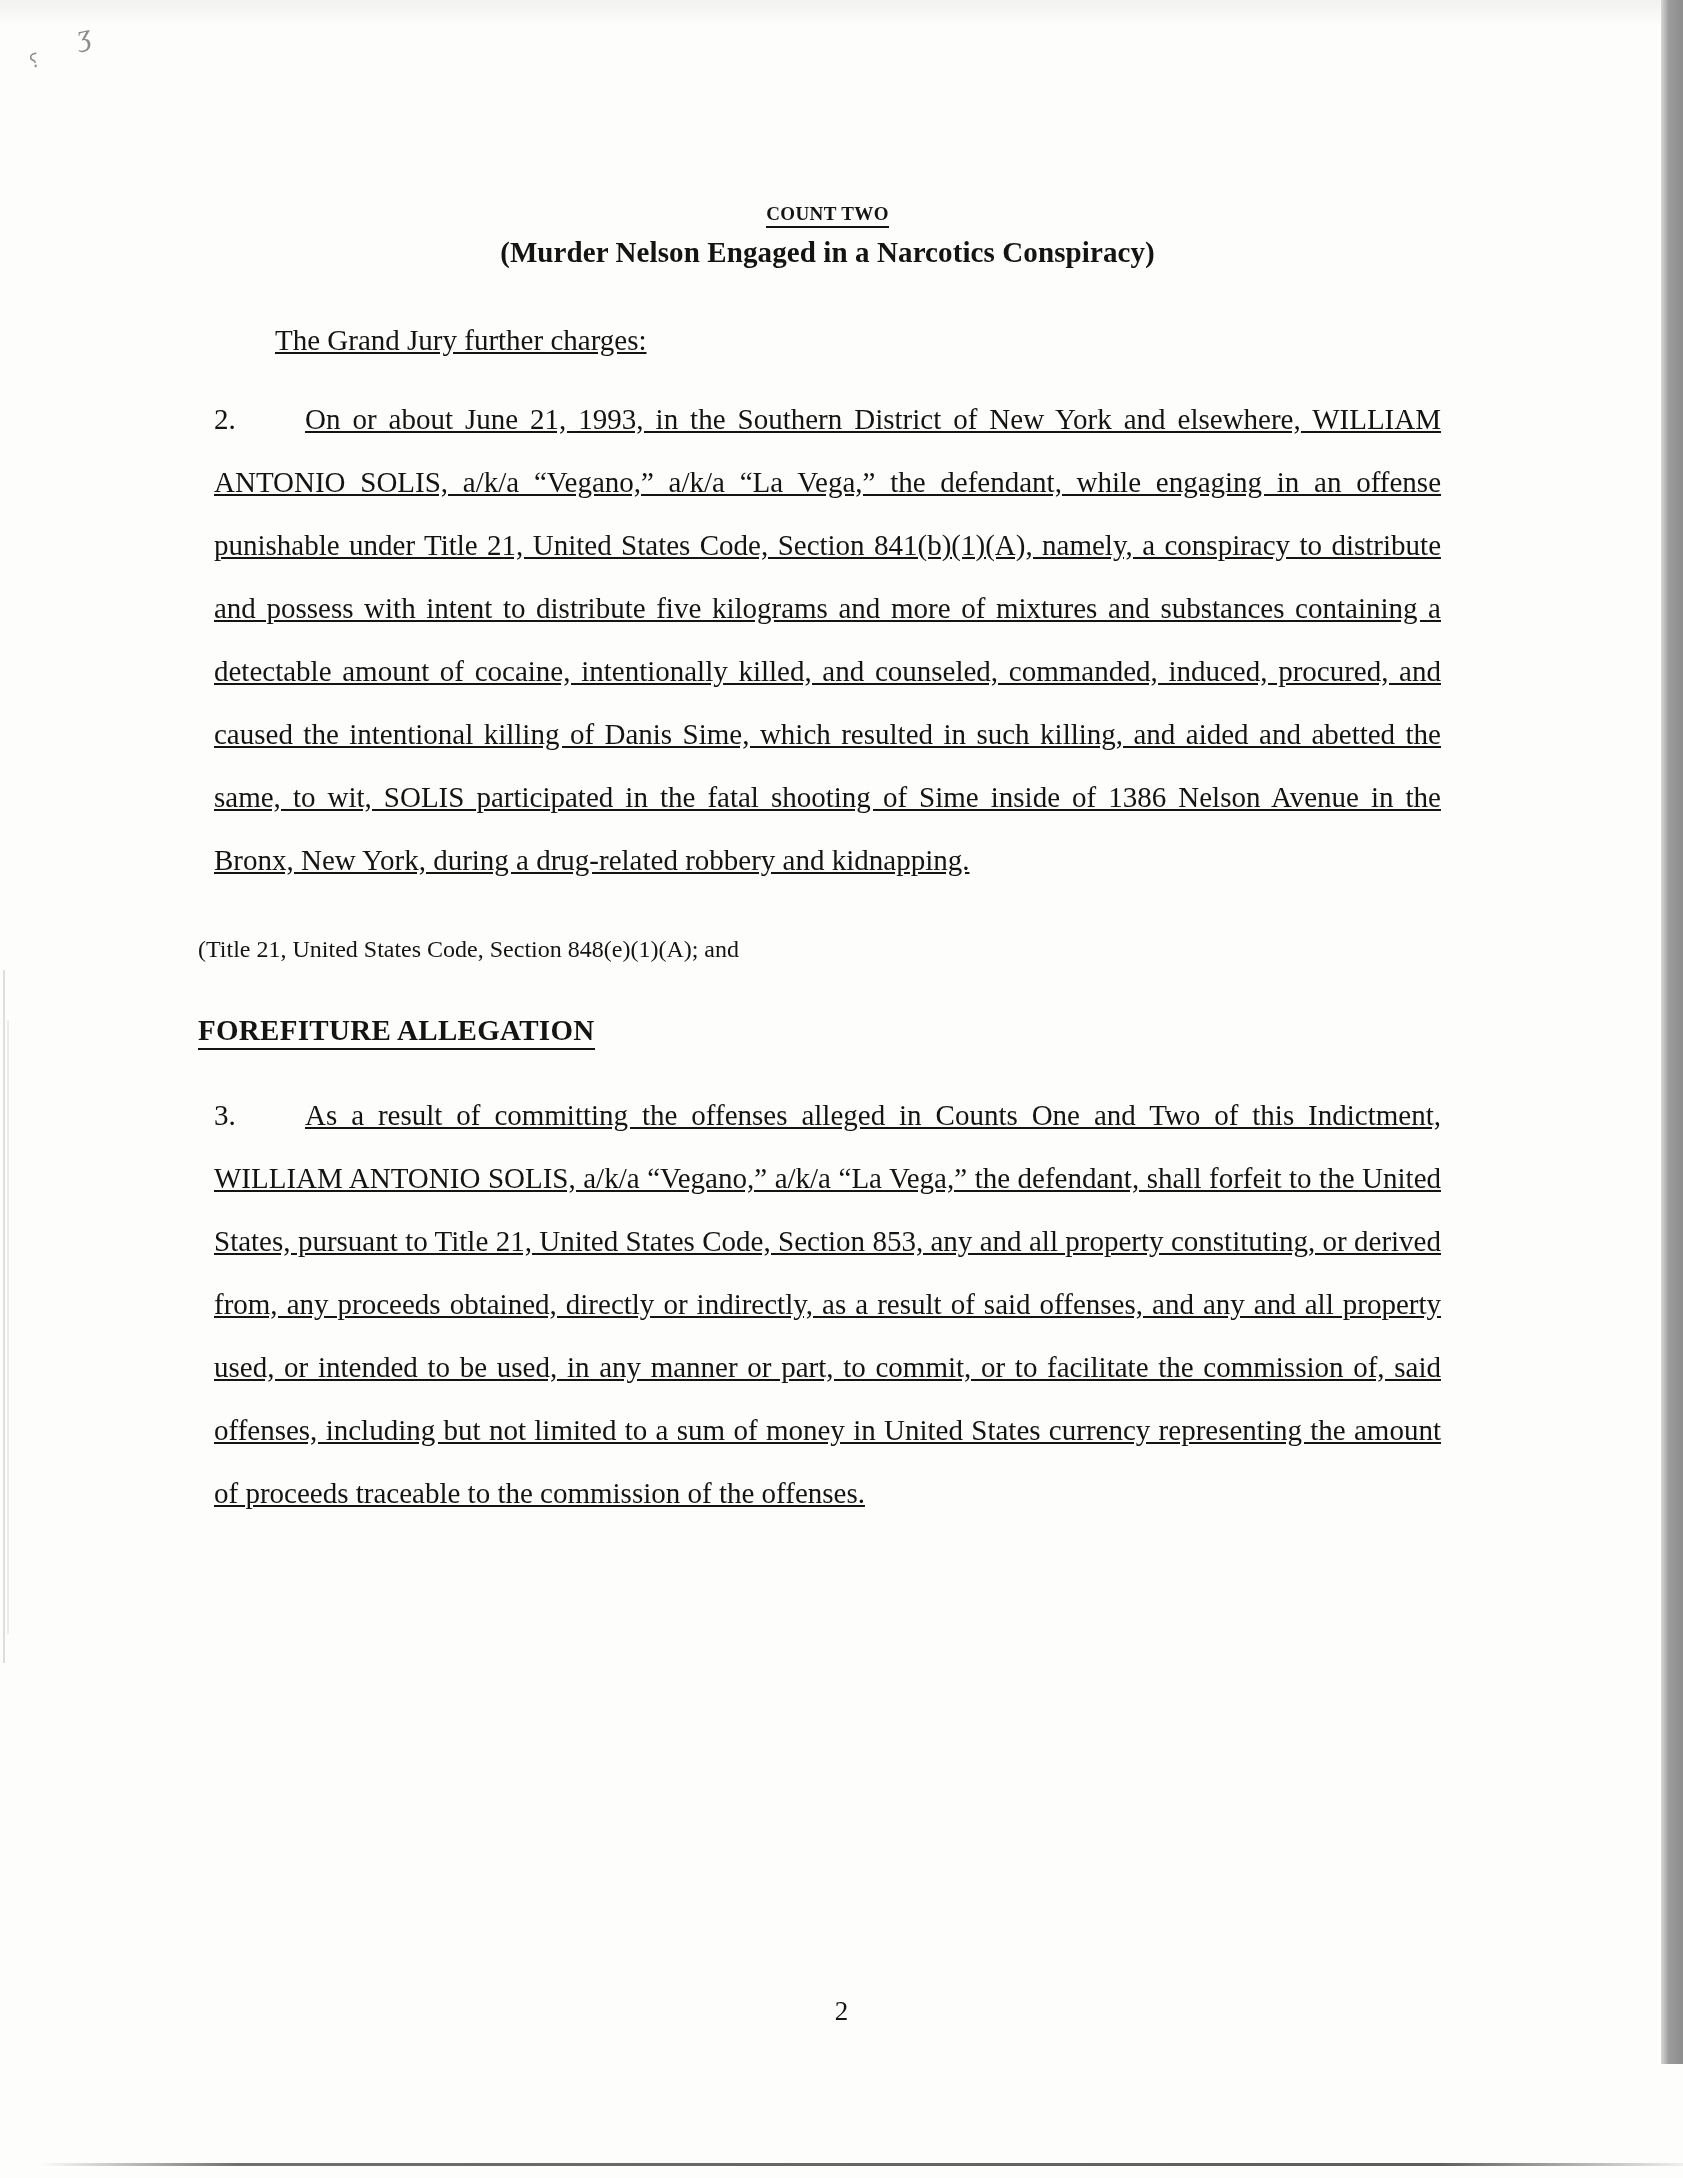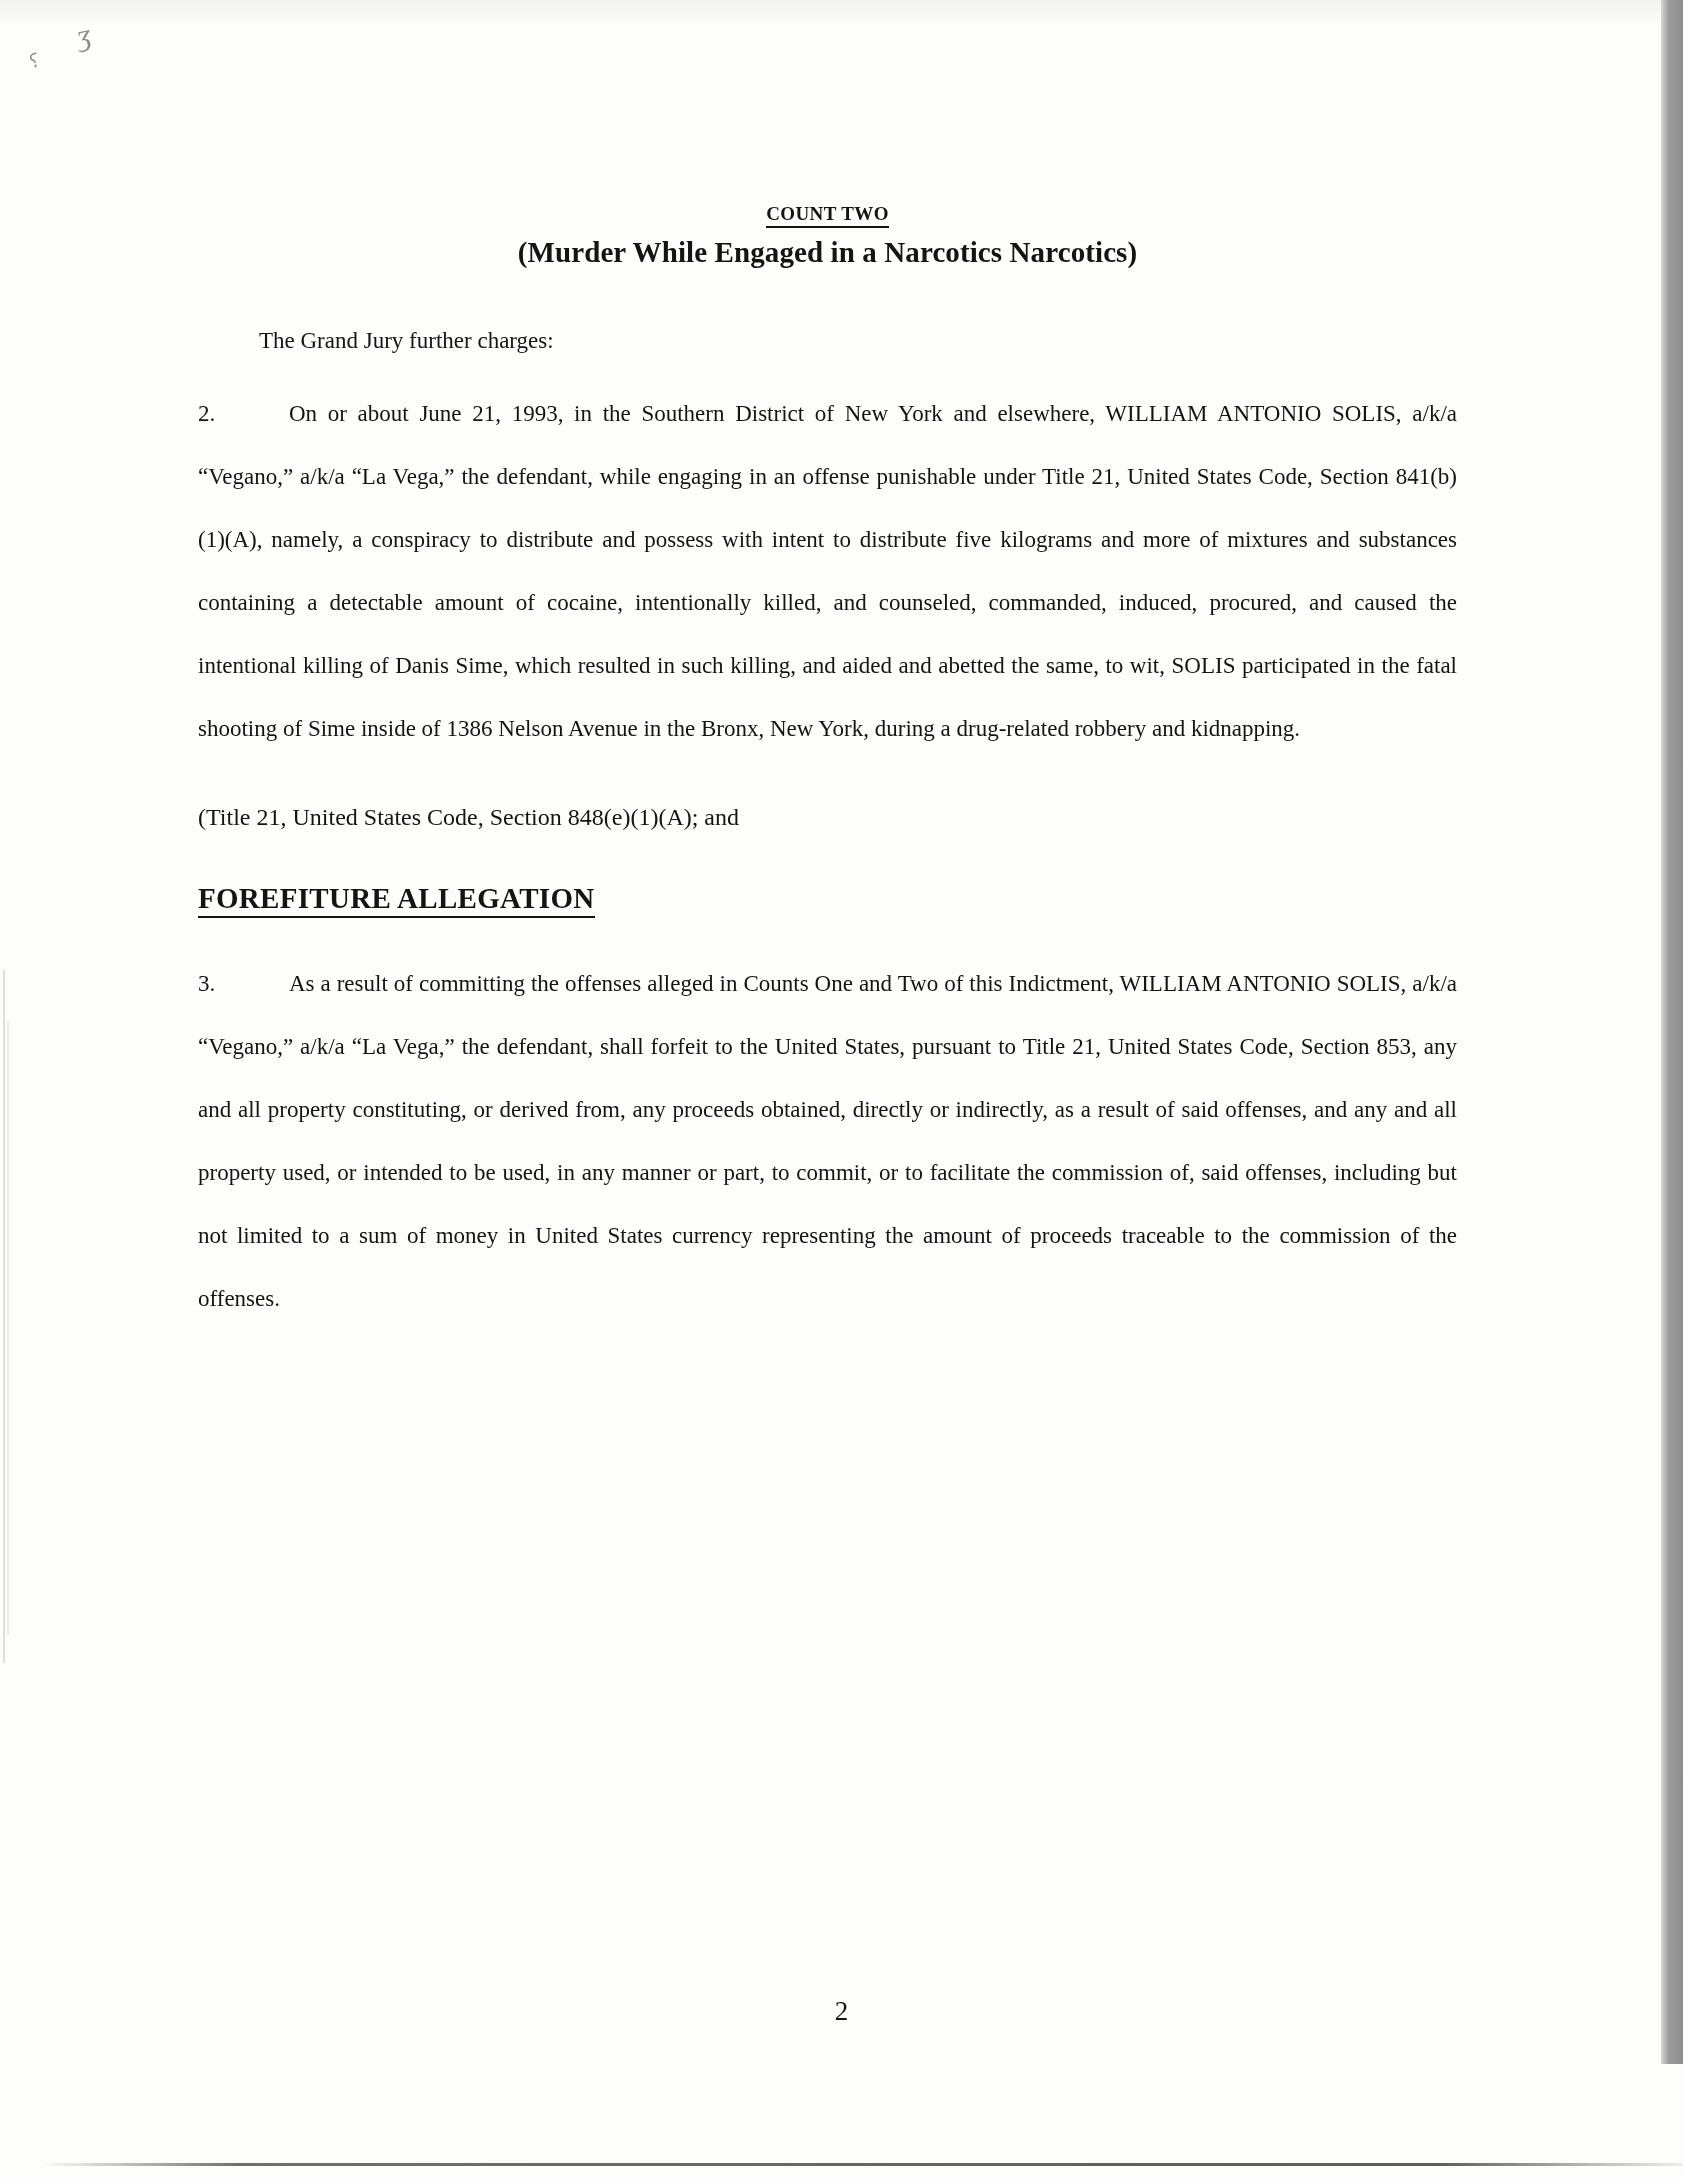--- a/index.html
+++ b/index.html
@@ -96,25 +96,26 @@
   }
   .count-subtitle {
     font-size: 29px;
     font-weight: bold;
     margin-top: 9px;
     letter-spacing: 0.1px;
     line-height: 1.1;
   }
 
   p.body {
-    font-size: 23px;
+    font-size: 29px;
     line-height: 63px;
     text-align: justify;
     text-justify: inter-word;
-    margin: 0;
+    margin: 16px;
+    text-decoration: underline;
   }
   p.intro {
     margin-top: 40px;
     text-indent: 61px;
     text-align: left;
   }
   p.numbered {
     margin-top: 10px;
     text-indent: 0;
   }
@@ -173,21 +174,21 @@
 
   <span class="mark mark-1">ʒ</span>
   <span class="mark mark-2">⸮</span>
 
   <div class="content">
 
     <div class="title-block">
       <div>
         <span class="count-title">COUNT TWO</span>
       </div>
-      <div class="count-subtitle">(Murder While Engaged in a Narcotics Narcotics)</div>
+      <div class="count-subtitle">(Murder Nelson Engaged in a Narcotics Conspiracy)</div>
     </div>
 
     <p class="body intro">The Grand Jury further charges:</p>
 
     <p class="body numbered">
       <span class="num">2.</span><span class="num-pad"></span><span>On or about June 21, 1993, in the Southern District of New York and elsewhere, WILLIAM ANTONIO SOLIS, a/k/a “Vegano,” a/k/a “La Vega,” the defendant, while engaging in an offense punishable under Title 21, United States Code, Section 841(b)(1)(A), namely, a conspiracy to distribute and possess with intent to distribute five kilograms and more of mixtures and substances containing a detectable amount of cocaine, intentionally killed, and counseled, commanded, induced, procured, and caused the intentional killing of Danis Sime, which resulted in such killing, and aided and abetted the same, to wit, SOLIS participated in the fatal shooting of Sime inside of 1386 Nelson Avenue in the Bronx, New York, during a drug-related robbery and kidnapping.</span>
     </p>
 
     <div class="citation">
       <div>(Title 21, United States Code, Section 848(e)(1)(A); and</div>

